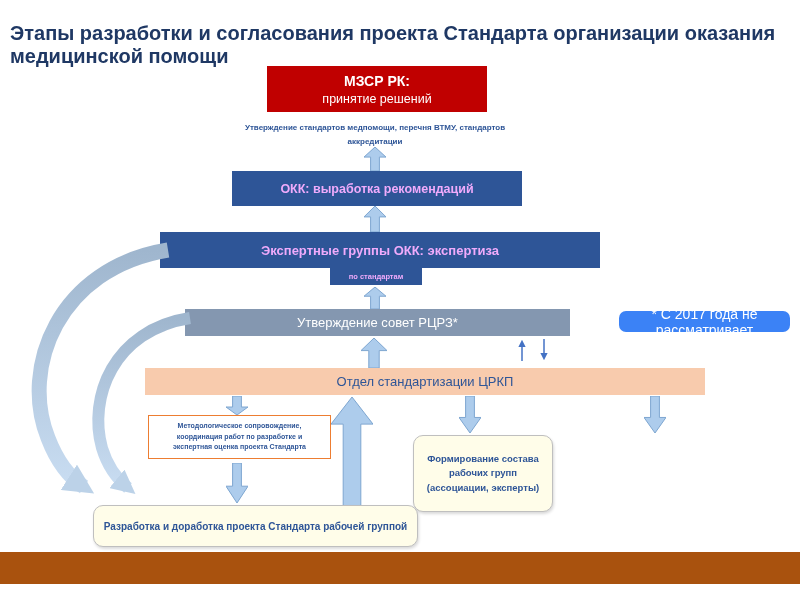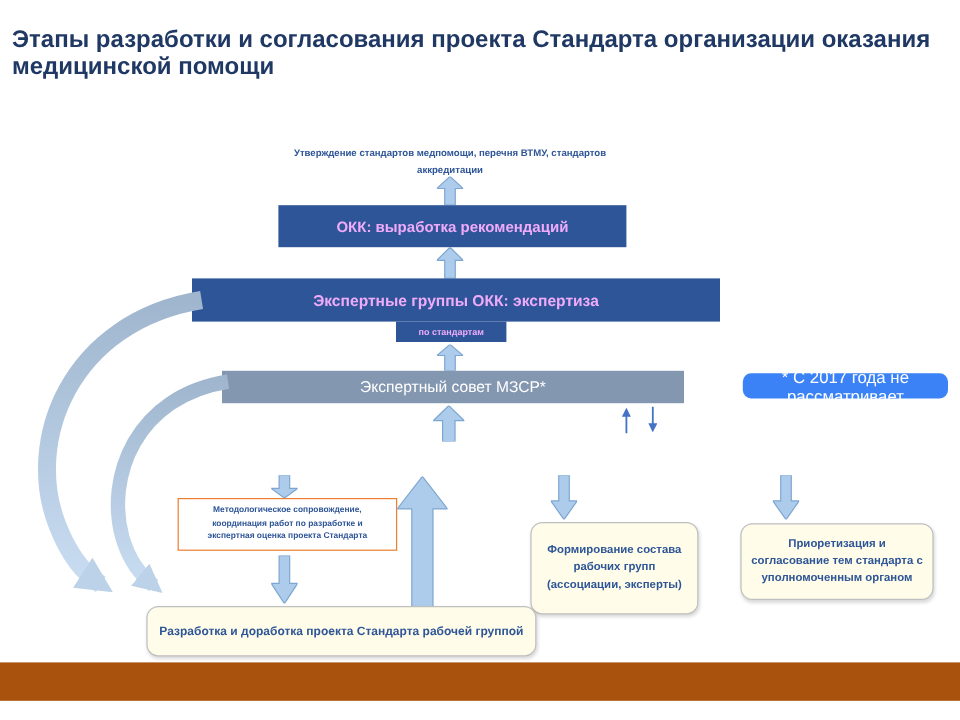--- a/index.html
+++ b/index.html
@@ -37,35 +37,39 @@
   .peach-box{
     left:145px;top:368px;width:560px;height:27px;background:#F8CBAD;color:#2E5597;
     font-size:13px;
   }
   .method-box{
     left:148px;top:415px;width:183px;height:44px;background:#ffffff;border:1px solid #ED7D31;
     color:#2E5597;font-size:7px;font-weight:bold;line-height:1.5;padding:2px 8px;
   }
   .cream-box{
     background:#FFFDE9;border:1px solid #BFBFBF;border-radius:10px;color:#2E5597;font-weight:bold;
-    box-shadow:1px 2px 3px rgba(0,0,0,0.15);line-height:1.5;padding:3px 6px;margin-left:29px;
+    box-shadow:1px 2px 3px rgba(0,0,0,0.15);line-height:1.5;padding:3px 6px;
   }
   .working-groups-box{left:413px;top:435px;width:140px;height:77px;font-size:9.5px;}
   .prioritization-box{left:588px;top:436px;width:161px;height:64px;font-size:9.5px;}
   .development-box{left:93px;top:505px;width:325px;height:42px;font-size:10px;}
   .footer-bar{left:0;top:552px;width:800px;height:32px;background:#A9520E;}
   svg.barrow polygon{fill:#ADCCEC;stroke:#7EA6D0;stroke-width:1;vector-effect:non-scaling-stroke;}
 </style>
 </head>
 <body>
 
 <div class="slide">
 
   <div class="abs title">Этапы разработки и согласования проекта Стандарта организации оказания медицинской помощи</div>
 
+  <div class="abs red-box">
+    <div class="l1">МЗСР РК:</div>
+    <div class="l2">принятие решений</div>
+  </div>
 
   <div class="abs approval-note">Утверждение стандартов медпомощи, перечня ВТМУ, стандартов аккредитации</div>
 
   <svg class="abs barrow" style="left:364px;top:147px;width:22px;height:24px" viewBox="0 0 100 100" preserveAspectRatio="none">
     <polygon points="50,0 100,42 70,42 70,100 30,100 30,42 0,42"></polygon>
   </svg>
 
   <div class="abs flexc blue-box okk-box">ОКК: выработка рекомендаций</div>
 
   <svg class="abs barrow" style="left:364px;top:206px;width:22px;height:26px" viewBox="0 0 100 100" preserveAspectRatio="none">
@@ -73,38 +77,39 @@
   </svg>
 
   <div class="abs flexc blue-box expert-groups-box">Экспертные группы ОКК: экспертиза</div>
 
   <div class="abs flexc blue-box by-standards">по стандартам</div>
 
   <svg class="abs barrow" style="left:364px;top:287px;width:22px;height:22px" viewBox="0 0 100 100" preserveAspectRatio="none">
     <polygon points="50,0 100,42 70,42 70,100 30,100 30,42 0,42"></polygon>
   </svg>
 
-  <div class="abs flexc gray-box">Экспертный совет МЗСР*</div>
+  <div class="abs flexc gray-box">Утверждение совет РЦРЗ*</div>
 
   <div class="abs flexc note-badge">* С 2017 года не рассматривает</div>
 
   <svg class="abs barrow" style="left:361px;top:338px;width:26px;height:30px" viewBox="0 0 100 100" preserveAspectRatio="none">
     <polygon points="50,0 100,42 70,42 70,100 30,100 30,42 0,42"></polygon>
   </svg>
 
   <svg class="abs" style="left:512px;top:337px;width:44px;height:26px" viewBox="0 0 44 26">
     <defs>
       <marker id="thinah" viewBox="0 0 10 10" refX="7" refY="5" markerWidth="5" markerHeight="5" orient="auto">
         <path d="M0,0 L10,5 L0,10 z" fill="#4472C4"></path>
       </marker>
     </defs>
     <line x1="10" y1="24" x2="10" y2="5" stroke="#4472C4" stroke-width="1.5" marker-end="url(#thinah)"></line>
     <line x1="32" y1="2" x2="32" y2="21" stroke="#4472C4" stroke-width="1.5" marker-end="url(#thinah)"></line>
   </svg>
 
+  <div class="abs flexc peach-box">Отдел стандартизации ЦРКП</div>
 
   <svg class="abs barrow" style="left:226px;top:396px;width:22px;height:19px" viewBox="0 0 100 100" preserveAspectRatio="none">
     <polygon points="50,100 100,58 70,58 70,0 30,0 30,58 0,58"></polygon>
   </svg>
   <svg class="abs barrow" style="left:459px;top:396px;width:22px;height:37px" viewBox="0 0 100 100" preserveAspectRatio="none">
     <polygon points="50,100 100,58 70,58 70,0 30,0 30,58 0,58"></polygon>
   </svg>
   <svg class="abs barrow" style="left:644px;top:396px;width:22px;height:37px" viewBox="0 0 100 100" preserveAspectRatio="none">
     <polygon points="50,100 100,58 70,58 70,0 30,0 30,58 0,58"></polygon>
   </svg>
@@ -113,21 +118,20 @@
 
   <svg class="abs barrow" style="left:226px;top:463px;width:22px;height:40px" viewBox="0 0 100 100" preserveAspectRatio="none">
     <polygon points="50,100 100,58 70,58 70,0 30,0 30,58 0,58"></polygon>
   </svg>
 
   <svg class="abs barrow" style="left:331px;top:397px;width:42px;height:113px" viewBox="0 0 100 100" preserveAspectRatio="none">
     <polygon points="50,0 100,24 71,24 71,100 29,100 29,24 0,24"></polygon>
   </svg>
 
   <div class="abs flexc cream-box working-groups-box">Формирование состава рабочих групп (ассоциации, эксперты)</div>
-  <div class="abs flexc cream-box prioritization-box">Приоретизация и согласование тем стандарта с уполномоченным органом</div>
   <div class="abs flexc cream-box development-box">Разработка и доработка проекта Стандарта рабочей группой</div>
 
   <svg class="abs" style="left:18px;top:238px;width:220px;height:270px" viewBox="0 0 220 270">
     <defs>
       <linearGradient id="curveGrad" x1="0" y1="0" x2="0" y2="1">
         <stop offset="0" stop-color="#9FB6CE"></stop>
         <stop offset="1" stop-color="#C9DDF2"></stop>
       </linearGradient>
       <marker id="curveHead" viewBox="0 0 10 10" refX="6" refY="5" markerWidth="2" markerHeight="2" orient="auto">
         <path d="M0,0 L10,5 L0,10 z" fill="#BCD2E8"></path>

